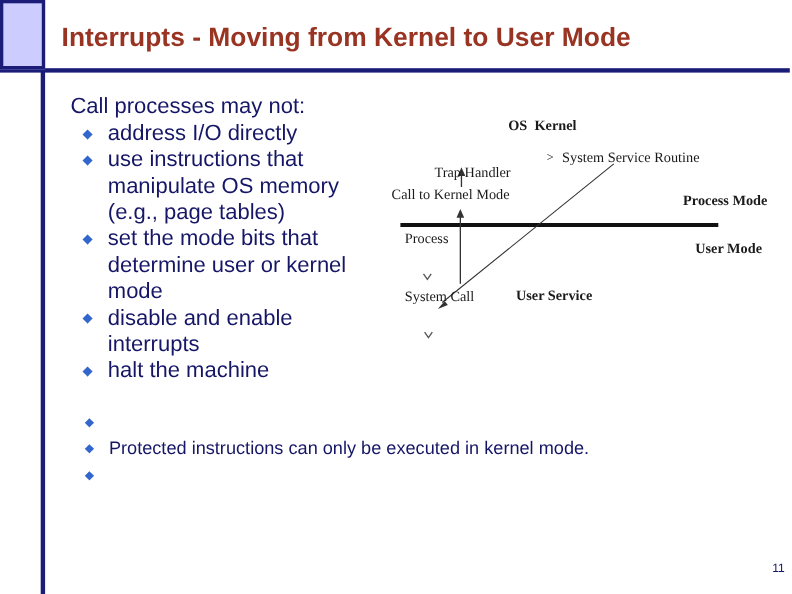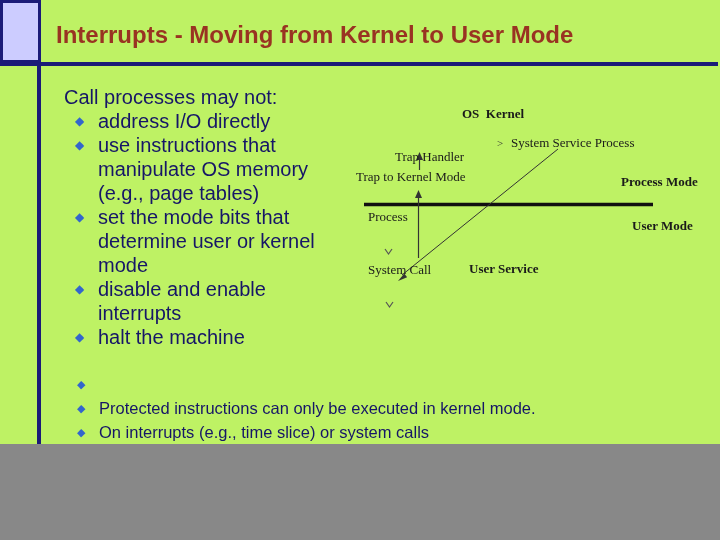--- a/index.html
+++ b/index.html
@@ -1,18 +1,18 @@
 <!DOCTYPE html>
 <html><head>
 <meta charset="utf-8">
 <style>
   html,body { margin:0; padding:0; background:#888; }
   .slide {
-    position:relative; width:720px; height:444px;
-    background:#bef264; overflow:hidden;
+    position:relative; width:720px; height:540px;
+    background:#ffffff; overflow:hidden;
     font-family:"Liberation Sans", sans-serif;
   }
   
   .vline   { position:absolute; left:37px; top:0; width:4px; height:540px; background:#1b1b78; }
   .hrule   { position:absolute; left:0; top:62px; width:718px; height:4px; background:#1b1b78; }
   .corner  { position:absolute; left:0; top:0; width:35px; height:57px;
              background:#ccccff; border:3px solid #1b1b78; }
   .title   { position:absolute; left:56px; top:21px; color:#993322;
              font-size:24px; font-weight:bold; white-space:nowrap; letter-spacing:0px; }
   
@@ -80,21 +80,20 @@
   <div class="block2">
     <div class="brow">
       <span class="bicon">◆</span>
     </div>
     <div class="brow">
       <span class="bicon">◆</span>
       <span class="btext">Protected instructions can only be executed in kernel mode.</span>
     </div>
     <div class="brow">
       <span class="bicon">◆</span>
-      <span class="btext">On interrupts (e.g., time slice) or system calls</span>
     </div>
   </div>
 
   <div>
     <svg class="diagram-svg" viewBox="0 0 720 540">
 
       <line x1="364" y1="204.5" x2="653" y2="204.5" stroke="#111" stroke-width="3.5"></line>
 
       <line x1="419.5" y1="170" x2="419.5" y2="158" stroke="#333" stroke-width="1.2"></line>
       <polygon points="416,160 419.5,152 423,160" fill="#333"></polygon>
@@ -105,22 +104,22 @@
       <line x1="558" y1="149" x2="402" y2="275" stroke="#333" stroke-width="1"></line>
       <polygon points="398,281 404.3,273.6 407.1,277.2" fill="#333"></polygon>
 
       <polyline points="385,249 388.5,254 392,249" fill="none" stroke="#555" stroke-width="1.2"></polyline>
       <polyline points="386,302 389.5,307 393,302" fill="none" stroke="#555" stroke-width="1.2"></polyline>
     </svg>
 
     <div class="dlabel dbold" style="left:462px; top:106px;">OS  Kernel</div>
     <div class="dlabel" style="left:395px; top:149px;">Trap Handler</div>
     <div class="arrowglyph" style="left:497px; top:136px;">&gt;</div>
-    <div class="dlabel" style="left:511px; top:135px;">System Service Process</div>
-    <div class="dlabel" style="left:356px; top:169px;">Trap to Kernel Mode</div>
+    <div class="dlabel" style="left:511px; top:135px;">System Service Routine</div>
+    <div class="dlabel" style="left:356px; top:169px;">Call to Kernel Mode</div>
     <div class="dlabel dbold" style="left:621px; top:174px;">Process Mode</div>
     <div class="dlabel" style="left:368px; top:209px;">Process</div>
     <div class="dlabel dbold" style="left:620px; top:218px;margin-left:12px;">User Mode</div>
     <div class="dlabel" style="left:368px; top:262px;">System Call</div>
     <div class="dlabel dbold" style="left:469px; top:261px;">User Service</div>
   </div>
 
   <div class="pagenum">11</div>
 
 </div>

